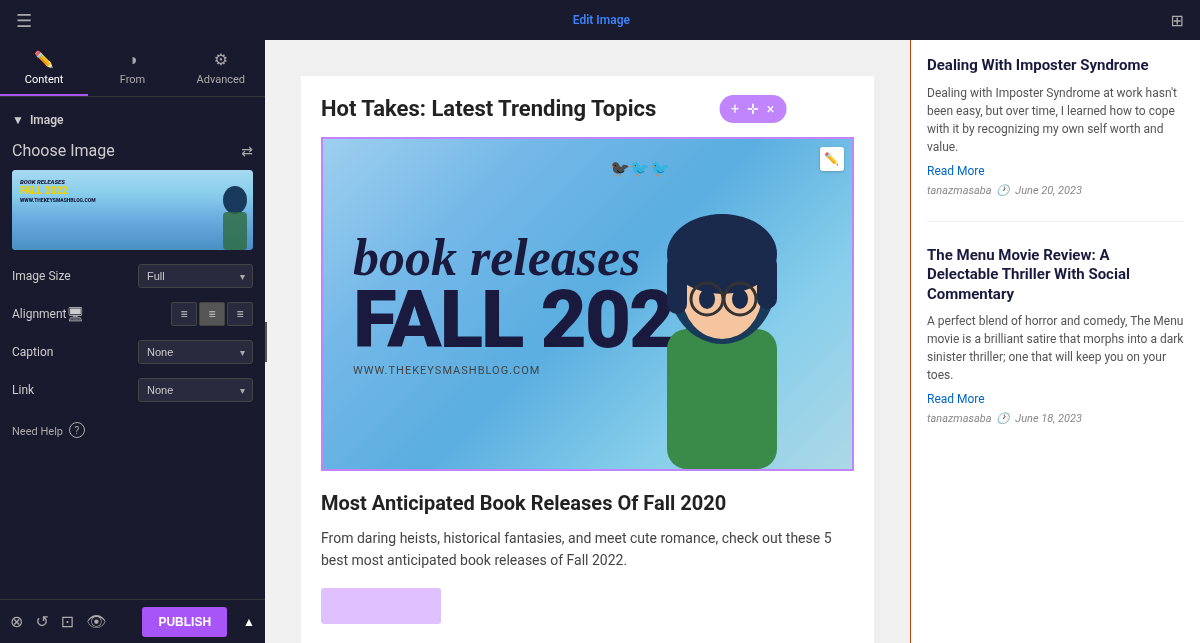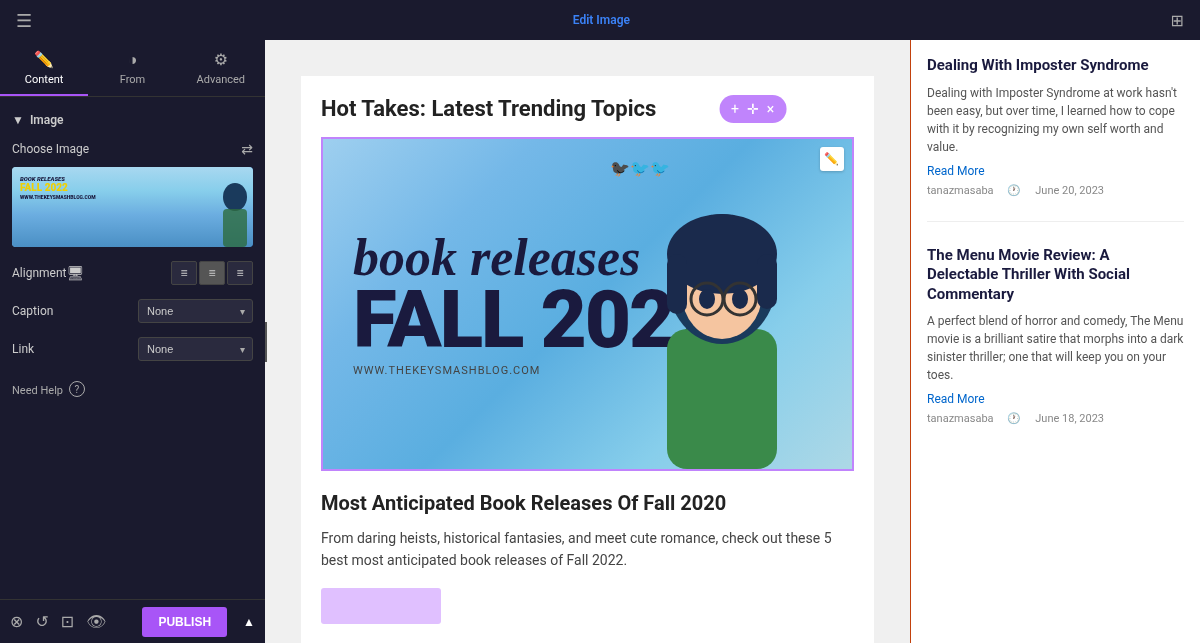--- a/index.html
+++ b/index.html
@@ -74,21 +74,21 @@
       margin-bottom: 14px;
     }
     .field-label { font-size: 12px; color: #ccc; }
 
     .choose-image-header {
       display: flex;
       justify-content: space-between;
       align-items: center;
       margin-bottom: 10px;
     }
-    .choose-image-label { font-size: 12px; color: #ccc; }
+    .choose-image-label { font-size: 16px; color: #ccc; }
     .choose-image-icon { color: #aaa; font-size: 14px; cursor: pointer; }
 
     .image-preview {
       width: 100%;
       height: 80px;
       background: linear-gradient(135deg, #87CEEB 0%, #6BB6FF 40%, #4a9eff 60%, #1a6abe 100%);
       border-radius: 4px;
       margin-bottom: 14px;
       position: relative;
       overflow: hidden;
@@ -392,21 +392,22 @@
       color: #0066cc;
       cursor: pointer;
       margin-bottom: 6px;
       display: block;
     }
     .card-meta {
       font-size: 11px;
       color: #888;
       display: flex;
       align-items: center;
-      gap: 14px;
+      gap: 5px;
+      font-style: italic;
     }
     .card-meta .clock { font-size: 11px; }
 
     .layout-wrapper {
       display: flex;
       flex: 1;
       overflow: hidden;
       position: relative;
     }
 
@@ -474,20 +475,31 @@
             <div class="line3">www.thekeysmashblog.com</div>
           </div>
 
           <svg style="position:absolute;right:0;bottom:0;width:70px;height:70px;" viewBox="0 0 70 70">
             <ellipse cx="52" cy="20" rx="12" ry="14" fill="#1a3a5c"></ellipse>
             <rect x="40" y="32" width="24" height="38" rx="4" fill="#2d6b3e" opacity="0.8"></rect>
           </svg>
         </div>
       </div>
 
+      <div class="field-row">
+        <span class="field-label">Image Size</span>
+        <div class="select-wrapper">
+          <select class="select-field">
+            <option>Full</option>
+            <option>Large</option>
+            <option>Medium</option>
+            <option>Thumbnail</option>
+          </select>
+        </div>
+      </div>
 
       <div class="alignment-row">
         <div class="align-label-row">
           <span class="field-label">Alignment</span>
           <span class="align-monitor-icon">🖥</span>
         </div>
         <div class="align-buttons">
           <div class="align-btn">≡</div>
           <div class="align-btn active">≡</div>
           <div class="align-btn">≡</div>

